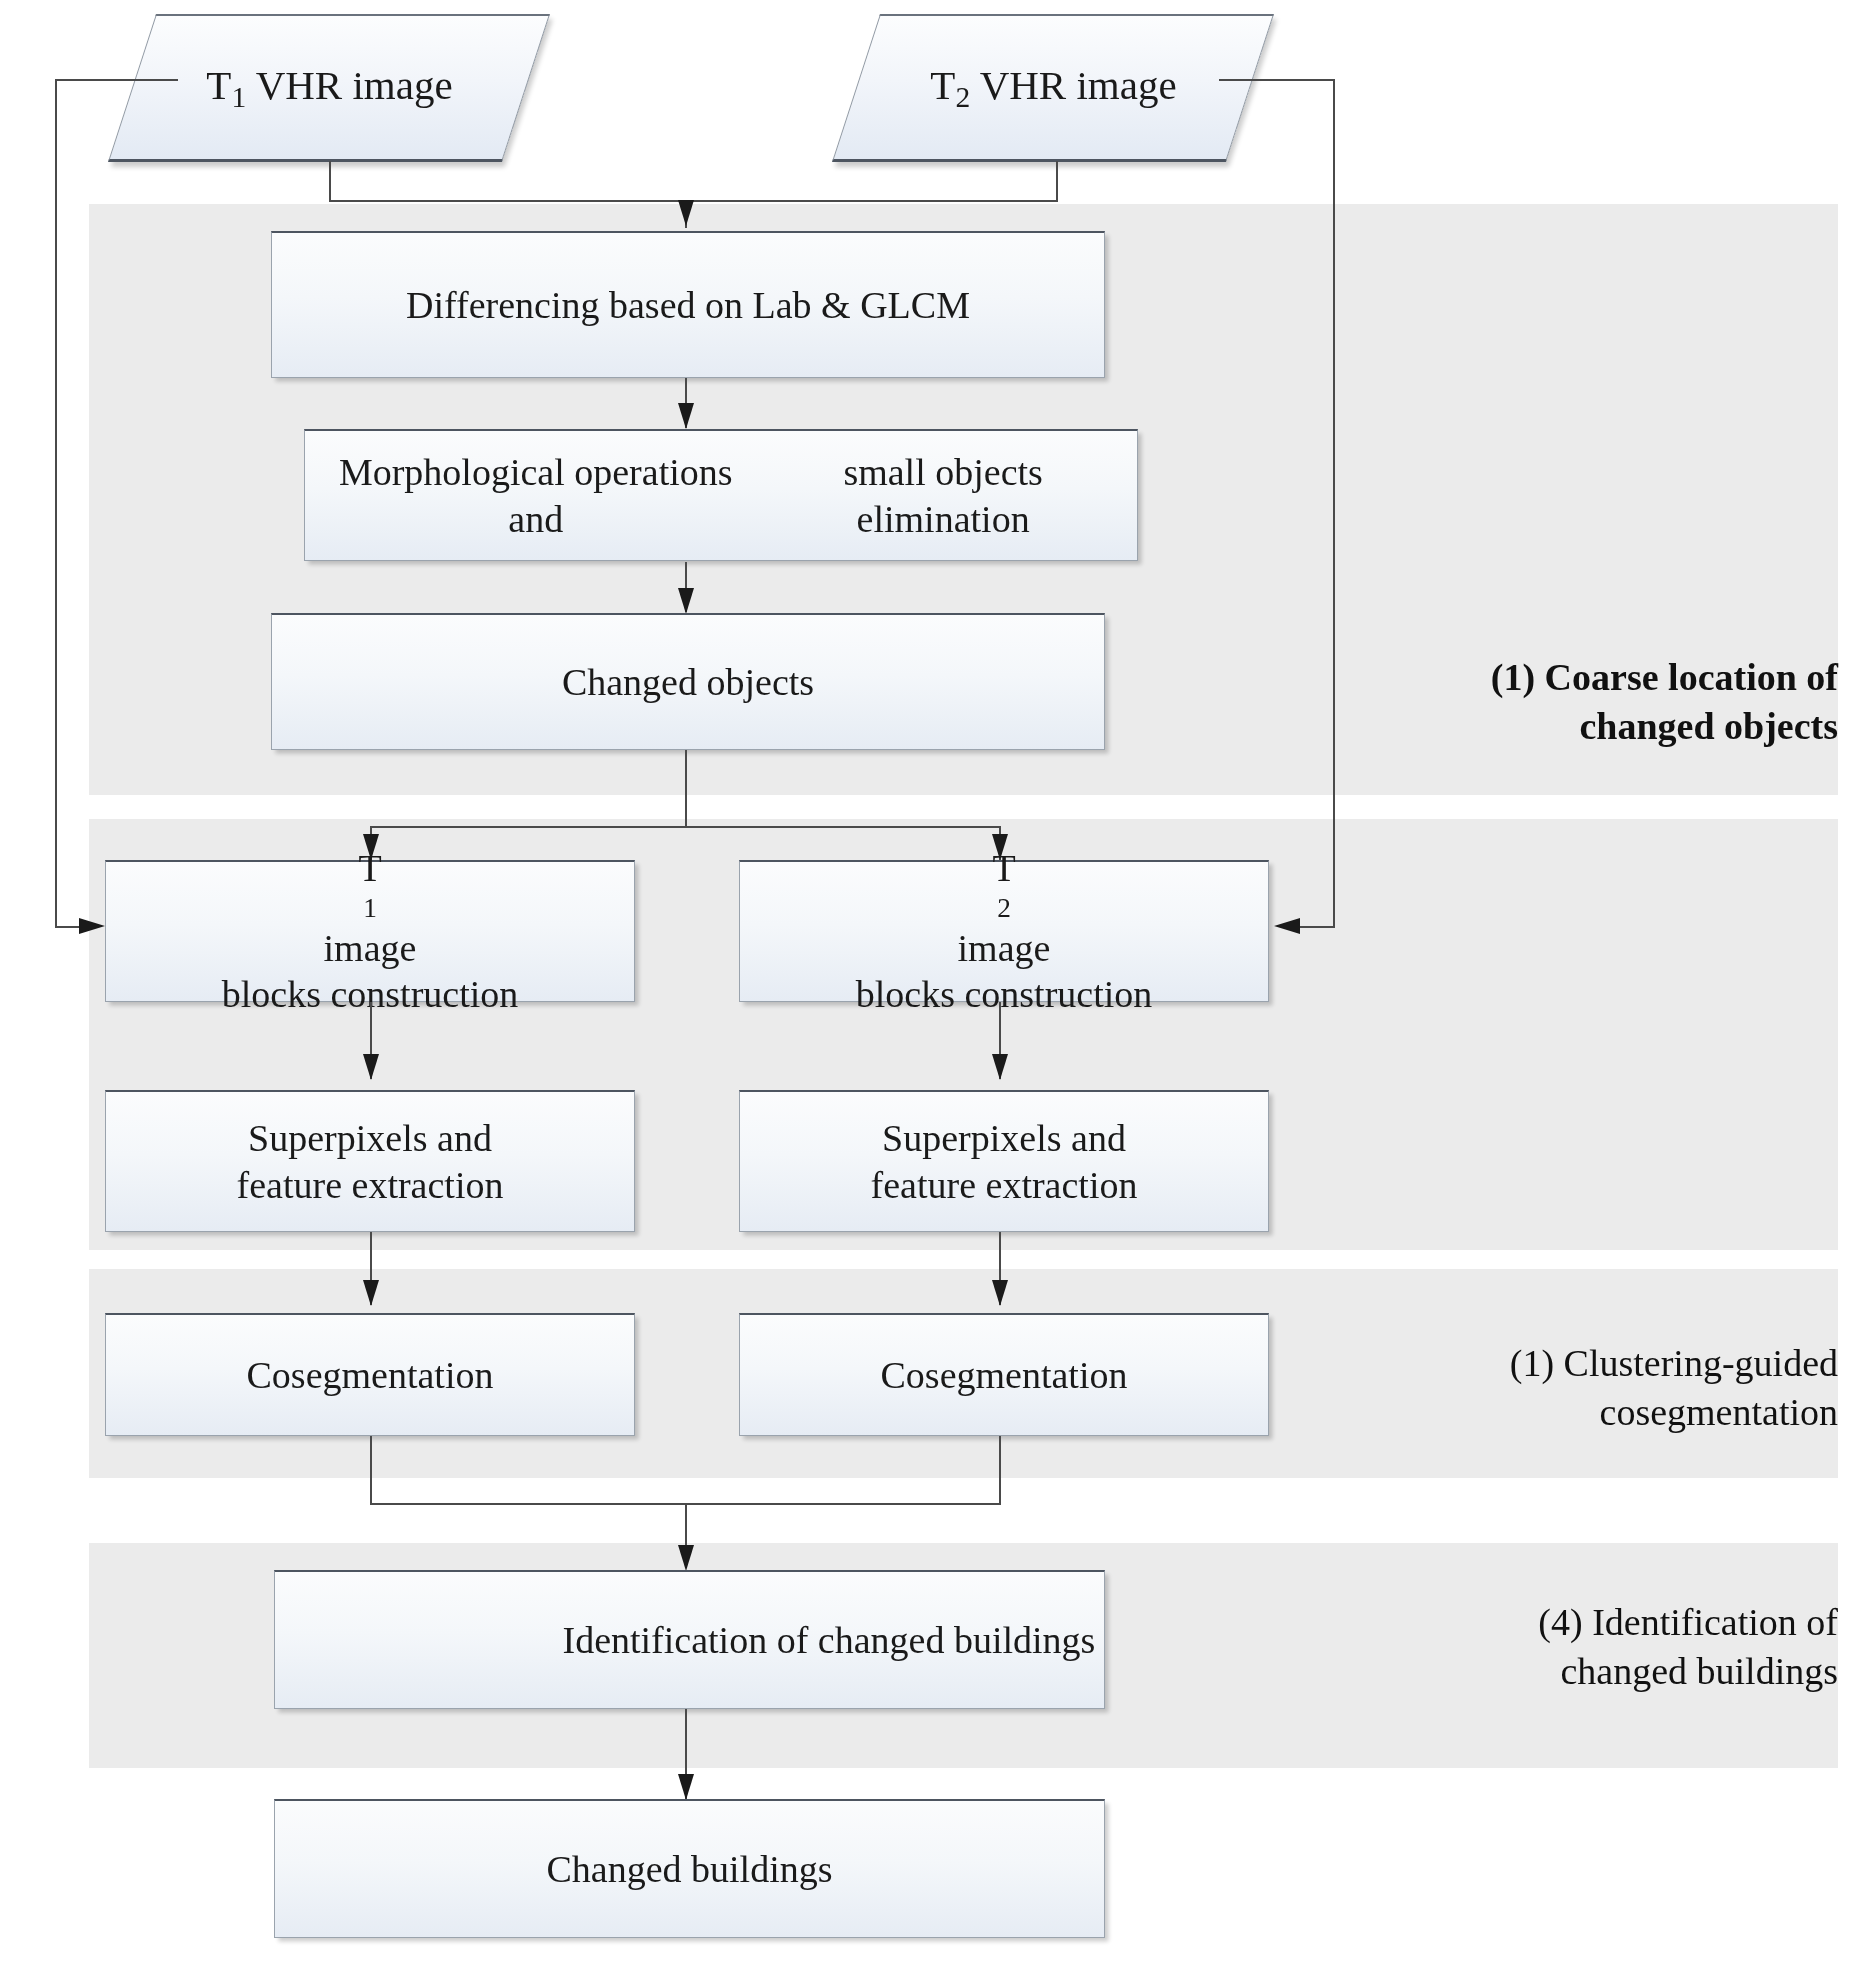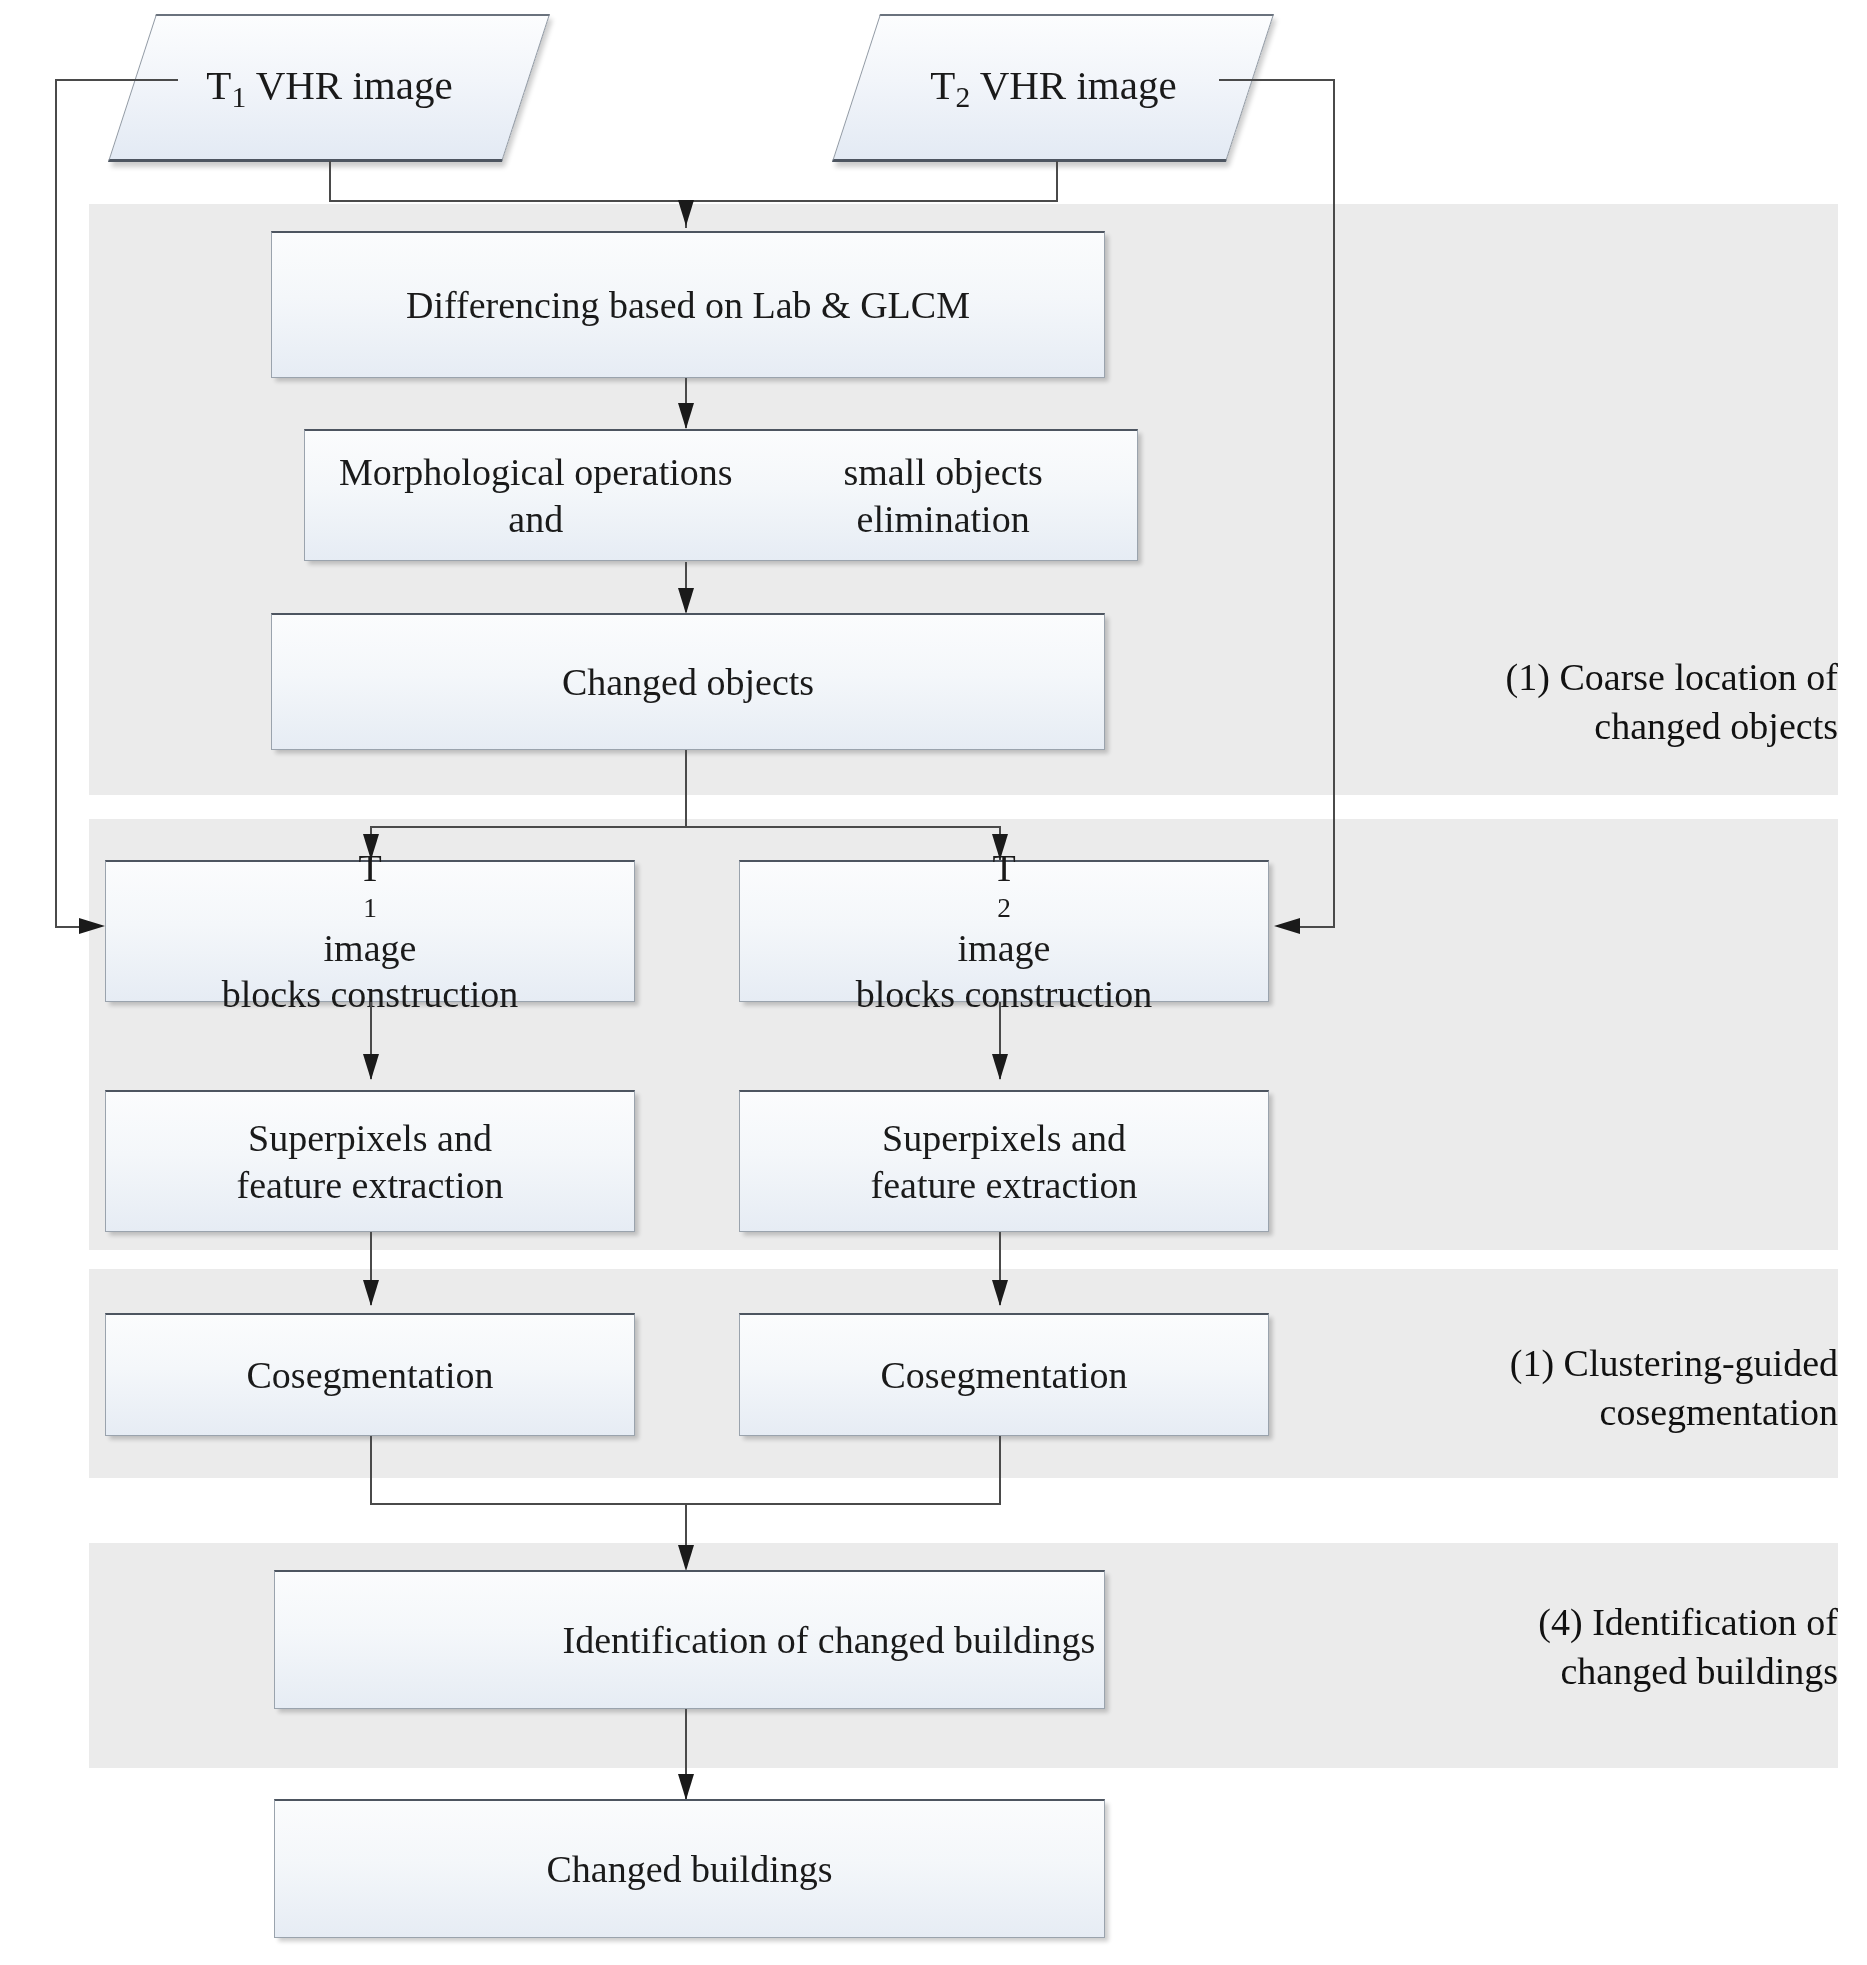--- a/index.html
+++ b/index.html
@@ -114,21 +114,21 @@
     <span>small objects elimination</span>
   </div>
 
   <div class="vline" style="left:685px;top:562px;height:50px;"></div>
   <div class="arrow-down" style="left:678px;top:588px;"></div>
 
   <div class="node" style="left:271px;top:613px;width:834px;height:137px;">
     <span>Changed objects</span>
   </div>
 
-  <div class="seclabel" style="left:1302px;top:653px;width:536px;">
+  <div class="seclabel" style="left:1302px;top:653px;width:536px;font-weight:bold;">
     <div>(1) Coarse location of</div>
     <div>changed objects</div>
   </div>
 
   <div class="vline" style="left:685px;top:750px;height:77px;"></div>
   <div class="hline" style="left:370px;top:826px;width:631px;"></div>
   <div class="vline" style="left:370px;top:826px;height:37px;"></div>
   <div class="vline" style="left:999px;top:826px;height:37px;"></div>
   <div class="arrow-down" style="left:363px;top:834px;"></div>
   <div class="arrow-down" style="left:992px;top:834px;"></div>

